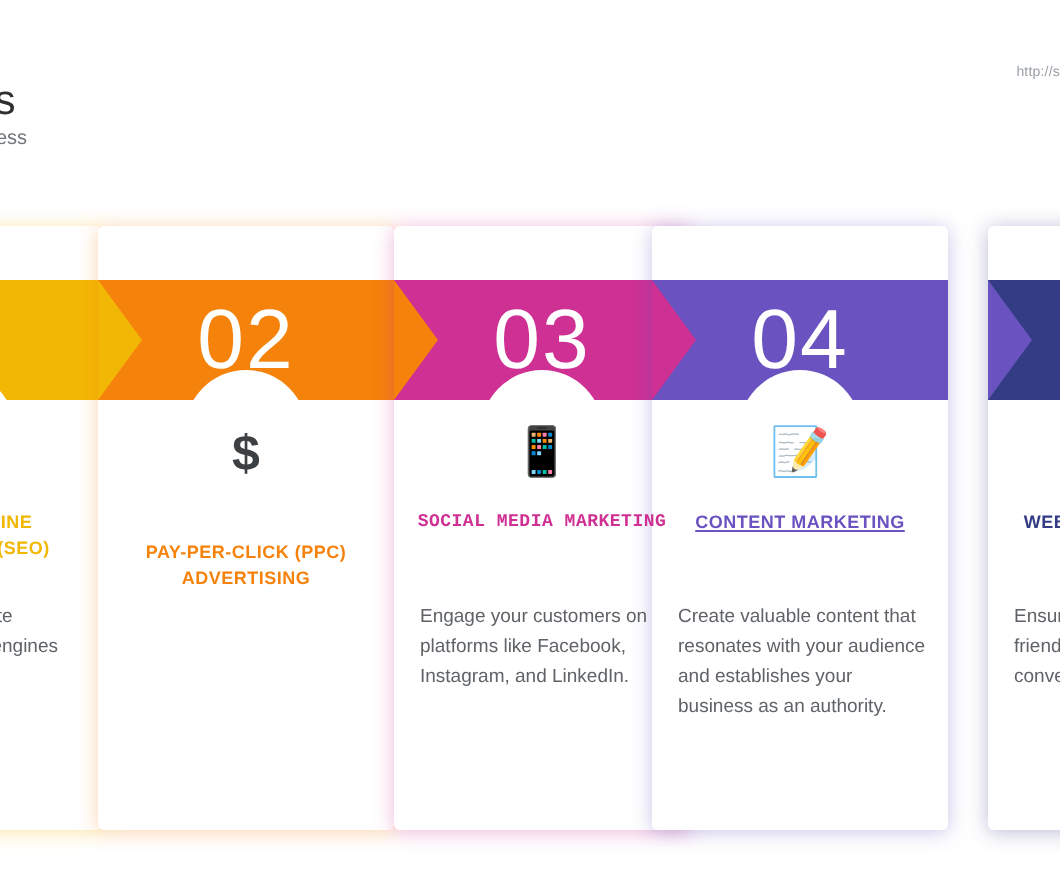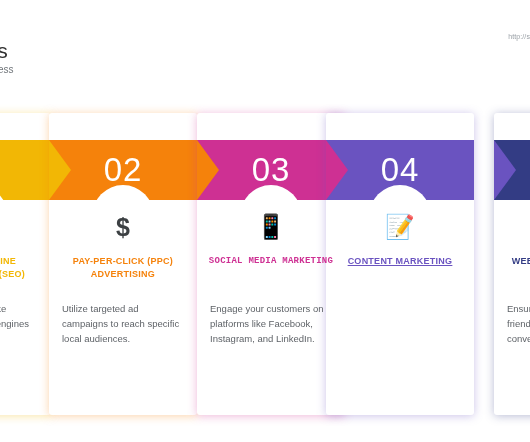--- a/index.html
+++ b/index.html
@@ -43,21 +43,21 @@
   .band .fill{
     position:absolute;inset:0;
   }
   
   .band .notch{
     position:absolute;left:0;top:0;width:22px;height:60px;
   }
   .num{
     position:absolute;left:0;right:0;top:27px;height:60px;
     display:flex;align-items:center;justify-content:center;
-    font-size:33px;font-weight:300;color:#ffffff;letter-spacing:1px;
+    font-size:42px;font-weight:300;color:#ffffff;letter-spacing:1px;
     z-index:4;
   }
   
   .dip{
     position:absolute;left:50%;top:72px;transform:translateX(-50%);
     width:62px;height:32px;background:#ffffff;
     border-radius:50% 50% 0 0 / 100% 100% 0 0;
     z-index:5;
   }
 
@@ -104,22 +104,21 @@
       </div>
       <div class="card" style="left: 49px; box-shadow: rgba(245, 130, 11, 0.35) 0px 1px 10px;">
         <div class="inner">
           <div class="band">
             <div class="fill" style="background: rgb(245, 130, 11);"></div>
             <div class="notch" style="background: rgb(242, 183, 5); clip-path: polygon(0px 0px, 100% 50%, 0px 100%);"></div>
           </div>
           <div class="num">02</div>
           <div class="dip"></div>
           <div class="icon dollar">$</div>
-          <div class="ctitle" style="color: rgb(245, 130, 11);">PAY-PER-CLICK (PPC) ADVERTISING</div>
-          <div class="cbody">Utilize targeted ad campaigns to reach specific local audiences.</div>
+          <div class="ctitle" style="color: rgb(245, 130, 11); margin-top: 15px;">PAY-PER-CLICK (PPC) ADVERTISING</div>
         </div>
       </div>
       <div class="card" style="left: 197px; box-shadow: rgba(206, 48, 147, 0.35) 0px 1px 10px;">
         <div class="inner">
           <div class="band">
             <div class="fill" style="background: rgb(206, 48, 147);"></div>
             <div class="notch" style="background: rgb(245, 130, 11); clip-path: polygon(0px 0px, 100% 50%, 0px 100%);"></div>
           </div>
           <div class="num">03</div>
           <div class="dip"></div>
@@ -131,20 +130,21 @@
       <div class="card" style="left: 326px; box-shadow: rgba(106, 83, 192, 0.35) 0px 1px 10px;">
         <div class="inner">
           <div class="band">
             <div class="fill" style="background: rgb(106, 83, 192);"></div>
             <div class="notch" style="background: rgb(206, 48, 147); clip-path: polygon(0px 0px, 100% 50%, 0px 100%);"></div>
           </div>
           <div class="num">04</div>
           <div class="dip"></div>
           <div class="icon">📝</div>
           <div class="ctitle" style="color: rgb(106, 83, 192); text-decoration: underline;">CONTENT MARKETING</div>
+          <div class="cbody">Create valuable content that resonates with your audience and establishes your business as an authority.</div>
         </div>
       </div>
       <div class="card" style="left: 494px; box-shadow: rgba(51, 60, 132, 0.35) 0px 1px 10px;">
         <div class="inner">
           <div class="band">
             <div class="fill" style="background: rgb(51, 60, 132);"></div>
             <div class="notch" style="background: rgb(106, 83, 192); clip-path: polygon(0px 0px, 100% 50%, 0px 100%);"></div>
           </div>
           <div class="num">05</div>
           <div class="icon">🌐</div>

